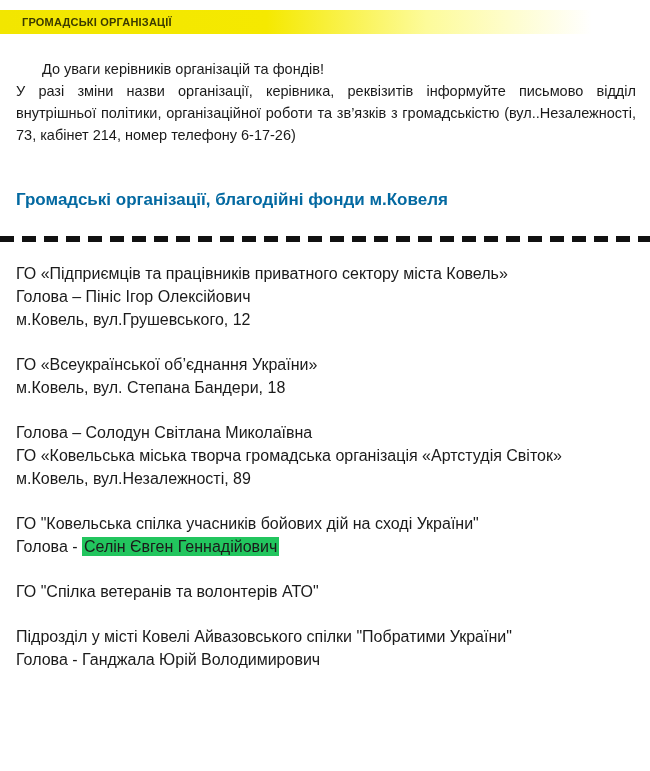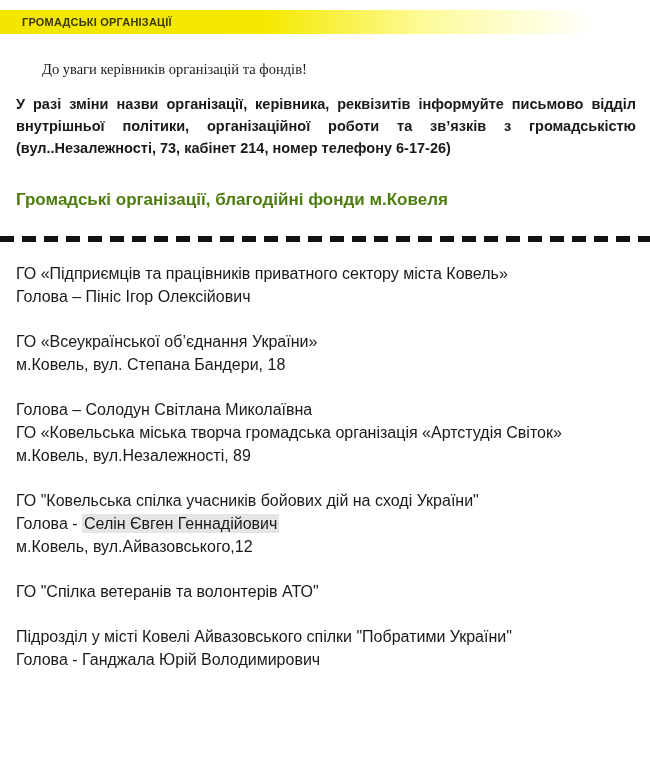--- a/index.html
+++ b/index.html
@@ -50,38 +50,36 @@
     width: 620px;
     font-size: 14.5px;
     line-height: 22px;
     color: #1a1a1a;
   }
   .intro p {
     margin: 0;
   }
   .intro .lead {
     text-indent: 26px;
-    margin-bottom: 13px;
-    font-family: Liberation Serif, serif;
+    margin-bottom: 0;
   }
   .intro .justified {
     text-align: justify;
     text-align-last: left;
-    font-weight: bold;
   }
 
   
   .blue-heading {
     position: absolute;
     left: 16px;
     top: 188px;
     width: 620px;
     font-size: 17px;
     font-weight: bold;
-    color: #4d7c0f;
+    color: #0369a1;
     line-height: 24px;
   }
 
   
   .dashed-sep {
     position: absolute;
     left: 0px;
     top: 236px;
     width: 650px;
     height: 6px;
@@ -104,21 +102,21 @@
   .org {
     margin-bottom: 22px;
   }
   .org-line {
     font-size: 16px;
     line-height: 23px;
     color: #1a1a1a;
     white-space: nowrap;
   }
   .hl {
-    background: #e5e5e5;
+    background: #22c55e;
     padding: 1px 2px;
   }
 </style>
 </head>
 <body>
 
 <div class="page">
 
   <div class="banner">
     <div class="banner-title">ГРОМАДСЬКІ ОРГАНІЗАЦІЇ</div>
@@ -131,37 +129,37 @@
 
   <div class="blue-heading">Громадські організації, благодійні фонди м.Ковеля</div>
 
   <div class="dashed-sep"></div>
 
   <div class="org-list">
 
     <div class="org">
       <div class="org-line">ГО «Підприємців та працівників приватного сектору міста Ковель»</div>
       <div class="org-line">Голова – Пініс Ігор Олексійович</div>
+      <div class="org-line">м.Ковель, вул.Грушевського, 12</div>
     </div>
 
     <div class="org">
       <div class="org-line">ГО «Всеукраїнської об’єднання України»</div>
       <div class="org-line">м.Ковель, вул. Степана Бандери, 18</div>
     </div>
 
     <div class="org">
       <div class="org-line">Голова – Солодун Світлана Миколаївна</div>
       <div class="org-line">ГО «Ковельська міська творча громадська організація «Артстудія Світок»</div>
       <div class="org-line">м.Ковель,  вул.Незалежності, 89</div>
     </div>
 
     <div class="org">
       <div class="org-line">ГО "Ковельська спілка учасників бойових дій на сході України"</div>
       <div class="org-line"><span>Голова - </span><span class="hl">Селін Євген Геннадійович</span></div>
-      <div class="org-line">м.Ковель, вул.Айвазовського,12</div>
     </div>
 
     <div class="org">
       <div class="org-line">ГО "Спілка ветеранів та волонтерів АТО"</div>
     </div>
 
     <div class="org">
       <div class="org-line">Підрозділ у місті Ковелі Айвазовського спілки "Побратими України"</div>
       <div class="org-line">Голова - Ганджала Юрій Володимирович</div>
     </div>

